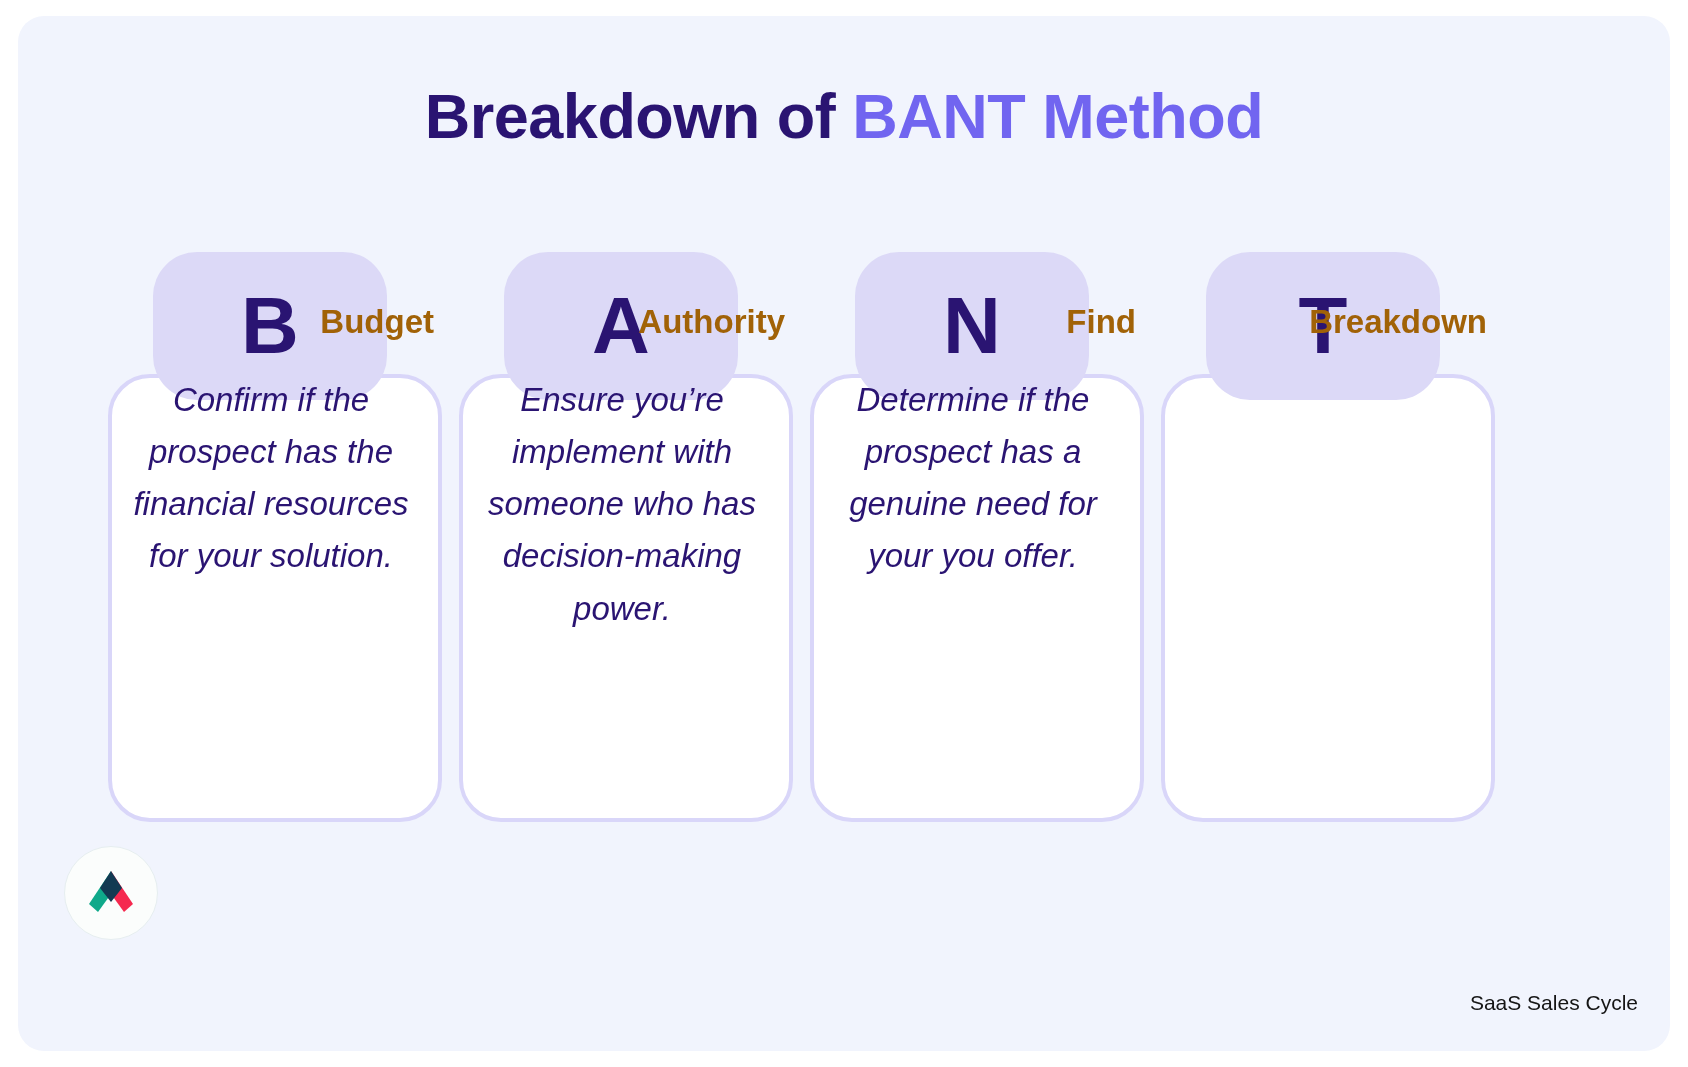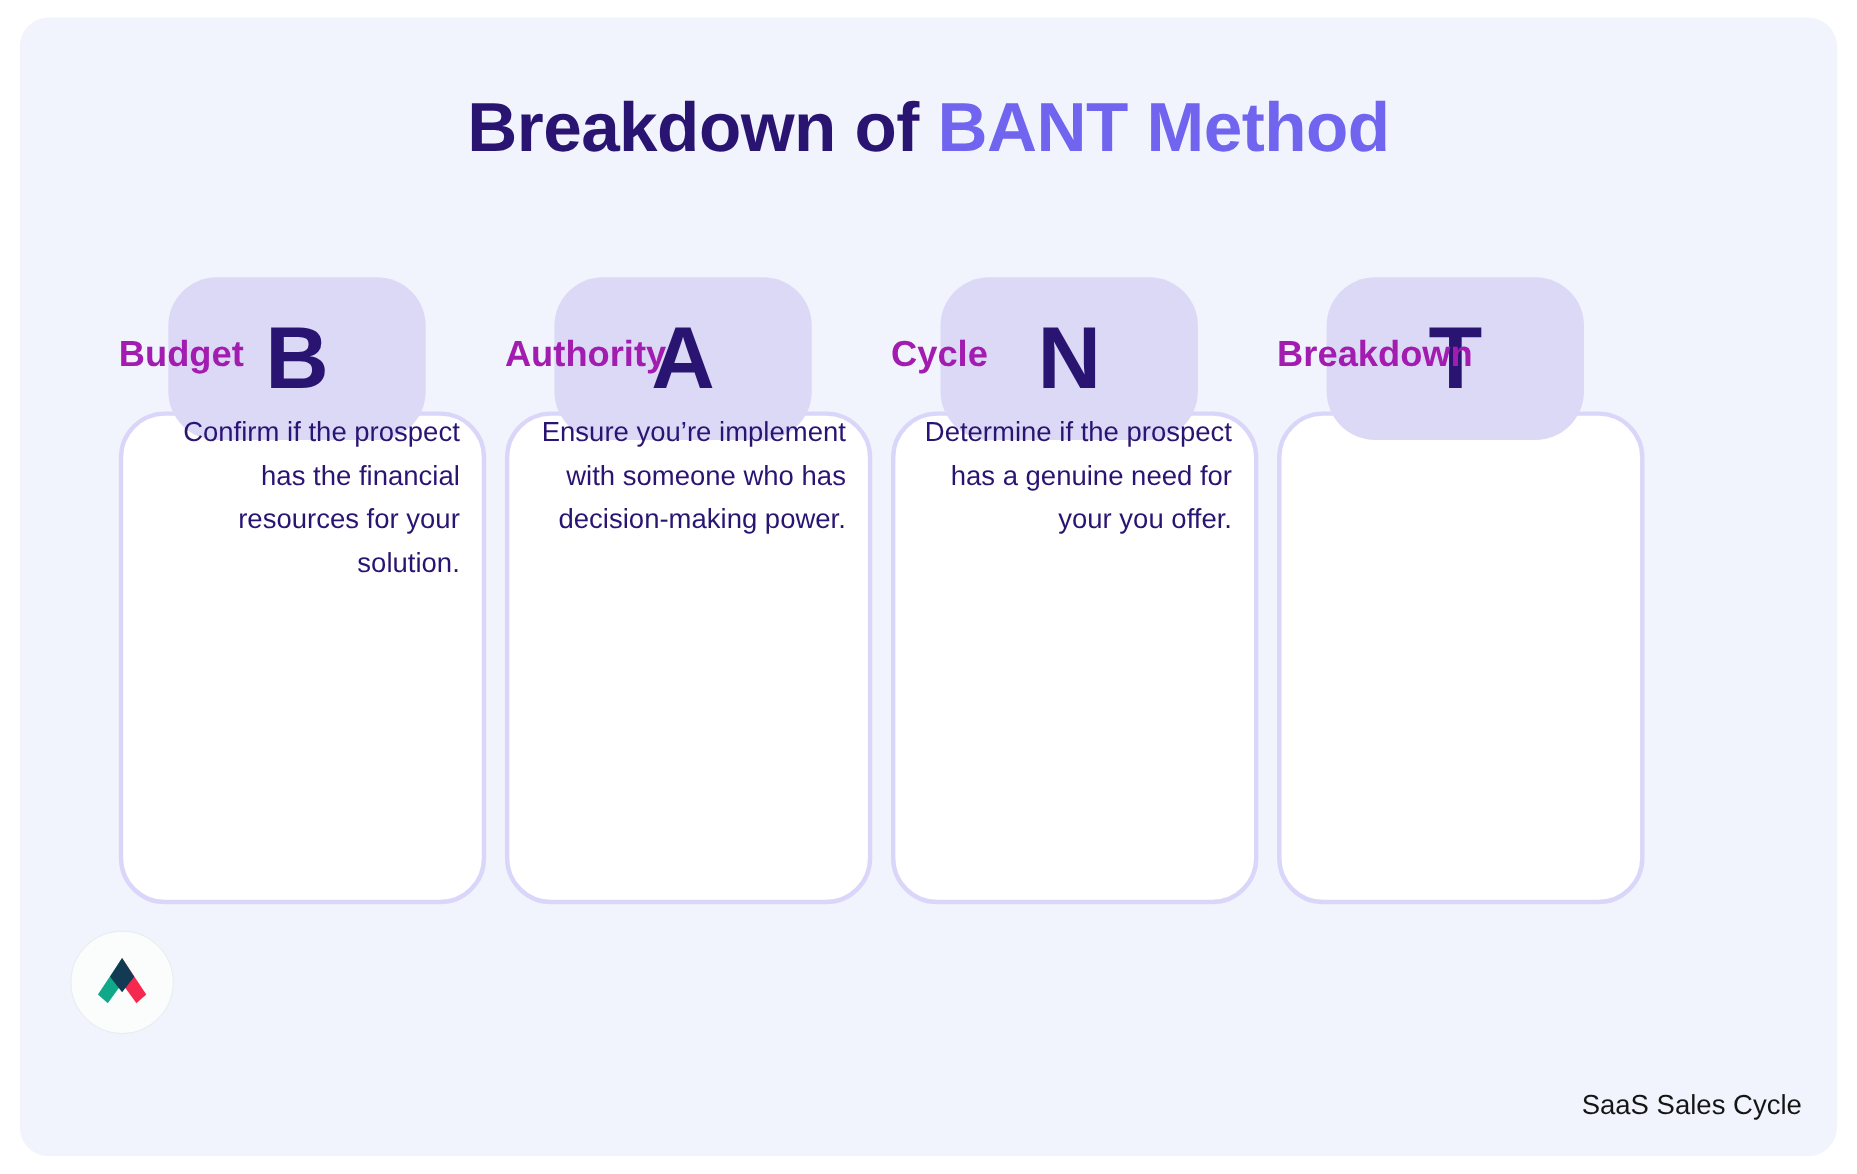--- a/index.html
+++ b/index.html
@@ -106,36 +106,37 @@
     height: 440px;
     padding: 0 18px;
     box-sizing: border-box;
     z-index: 4;
   }
 
   .card-title {
     position: absolute;
     left: 0; top: 52px;
     width: 326px;
-    text-align: left;
+    text-align: right;
     font-size: 33px;
     font-weight: 700;
-    color: #a21caf;
+    color: #a16207;
     line-height: 1.1;
   }
 
   .card-desc {
     position: absolute;
     left: 16px; top: 122px;
     width: 294px;
-    text-align: right;
-    font-size: 25px;
+    text-align: center;
+    font-size: 33px;
     font-weight: 400;
     color: #2a1472;
     line-height: 1.58;
+    font-style: italic;
   }
 
   
   .logo {
     position: absolute;
     left: 46px;
     top: 830px;
     width: 92px;
     height: 92px;
     border-radius: 50%;
@@ -145,21 +146,21 @@
     align-items: center;
     justify-content: center;
   }
   .logo svg { display: block; }
 
   
   .caption {
     position: absolute;
     right: 32px;
     top: 975px;
-    font-size: 25px;
+    font-size: 21px;
     color: #151515;
     font-weight: 400;
     white-space: nowrap;
   }
 </style>
 </head>
 <body>
 
 <div class="frame">
   <div class="stage">
@@ -191,21 +192,21 @@
           <div class="card-desc">Ensure you’re implement with someone who has decision-making power.</div>
         </div>
       </div>
 
       <div class="col c2">
         <div class="card"></div>
         <div class="badge">
           <span class="badge-letter">N</span>
         </div>
         <div class="card-inner">
-          <div class="card-title">Cycle</div>
+          <div class="card-title">Find</div>
           <div class="card-desc">Determine if the prospect has a genuine need for your you offer.</div>
         </div>
       </div>
 
       <div class="col c3">
         <div class="card"></div>
         <div class="badge">
           <span class="badge-letter">T</span>
         </div>
         <div class="card-inner">

